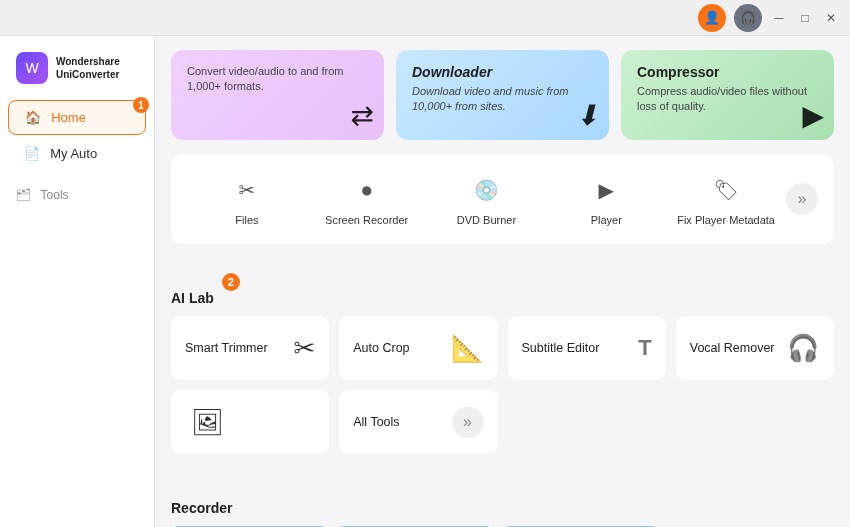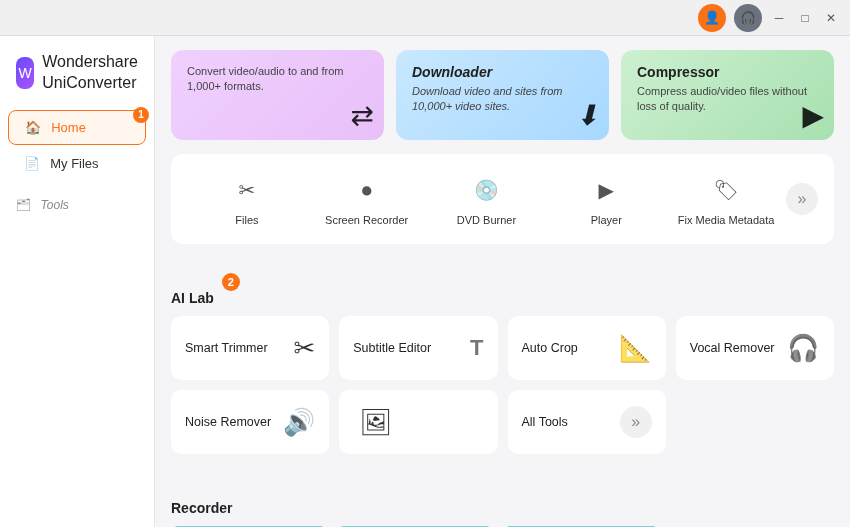--- a/index.html
+++ b/index.html
@@ -74,22 +74,22 @@
       height: 32px;
       background: linear-gradient(135deg, #6b48ff, #a855f7);
       border-radius: 8px;
       display: flex;
       align-items: center;
       justify-content: center;
       color: white;
       font-size: 14px;
     }
     .logo-text {
-      font-size: 16px;
-      font-weight: 400;
+      font-size: 10px;
+      font-weight: 700;
       color: #222;
       line-height: 1.3;
     }
     .sidebar-item {
       display: flex;
       align-items: center;
       gap: 10px;
       padding: 9px 16px;
       cursor: pointer;
       border-radius: 8px;
@@ -353,39 +353,39 @@
     </div>
 
     <div class="sidebar-item active">
       <span>🏠</span>
       <span>Home</span>
       <span class="badge">1</span>
     </div>
 
     <div class="sidebar-item">
       <span>📄</span>
-      <span>My Files</span>
+      <span>My Auto</span>
     </div>
 
     <div class="sidebar-section-label">
       <span>🗂</span>
-      <span style="margin-left:6px;font-style:italic;">Tools</span>
+      <span style="margin-left:6px;">Tools</span>
     </div>
   </div>
 
   <div class="content">
 
     <div class="feature-cards">
       <div class="feature-card converter">
         <p>Convert video/audio to and from 1,000+ formats.</p>
         <div class="card-icon">⇄</div>
       </div>
       <div class="feature-card downloader">
         <h3>Downloader</h3>
-        <p>Download video and sites from 10,000+ video sites.</p>
+        <p>Download video and music from 10,000+ from sites.</p>
         <div class="card-icon">⬇</div>
       </div>
       <div class="feature-card compressor">
         <h3>Compressor</h3>
         <p>Compress audio/video files without loss of quality.</p>
         <div class="card-icon">▶</div>
       </div>
     </div>
 
     <div class="tools-row">
@@ -400,51 +400,47 @@
       <div class="tool-item">
         <div class="tool-icon">💿</div>
         <span class="tool-label">DVD Burner</span>
       </div>
       <div class="tool-item">
         <div class="tool-icon">▶</div>
         <span class="tool-label">Player</span>
       </div>
       <div class="tool-item">
         <div class="tool-icon">🏷</div>
-        <span class="tool-label">Fix Media Metadata</span>
+        <span class="tool-label">Fix Player Metadata</span>
       </div>
       <div class="tools-more">»</div>
     </div>
 
     <div class="section-header">
       <span class="section-title">AI Lab</span>
       <span class="section-badge">2</span>
     </div>
 
     <div class="ai-grid">
 
       <div class="ai-card">
         <span class="ai-card-label">Smart Trimmer</span>
         <span class="ai-card-img">✂</span>
       </div>
       <div class="ai-card">
+        <span class="ai-card-label">Auto Crop</span>
+        <span class="ai-card-img">📐</span>
+      </div>
+      <div class="ai-card">
         <span class="ai-card-label">Subtitle Editor</span>
         <span class="ai-card-img" style="font-size:22px;font-weight:bold;color:#555;">T</span>
       </div>
       <div class="ai-card">
-        <span class="ai-card-label">Auto Crop</span>
-        <span class="ai-card-img">📐</span>
-      </div>
-      <div class="ai-card">
         <span class="ai-card-label">Vocal Remover</span>
         <span class="ai-card-img">🎧</span>
-      </div>
-      <div class="ai-card">
-        <span class="ai-card-label">Noise Remover</span>
-        <span class="ai-card-img">🔊</span>
       </div>
       <div class="ai-card">
         <span class="ai-card-img">🖼</span>
       </div>
       <div class="ai-card">
         <span class="ai-card-label">All Tools</span>
         <div class="tools-more">»</div>
       </div>
     </div>
 

